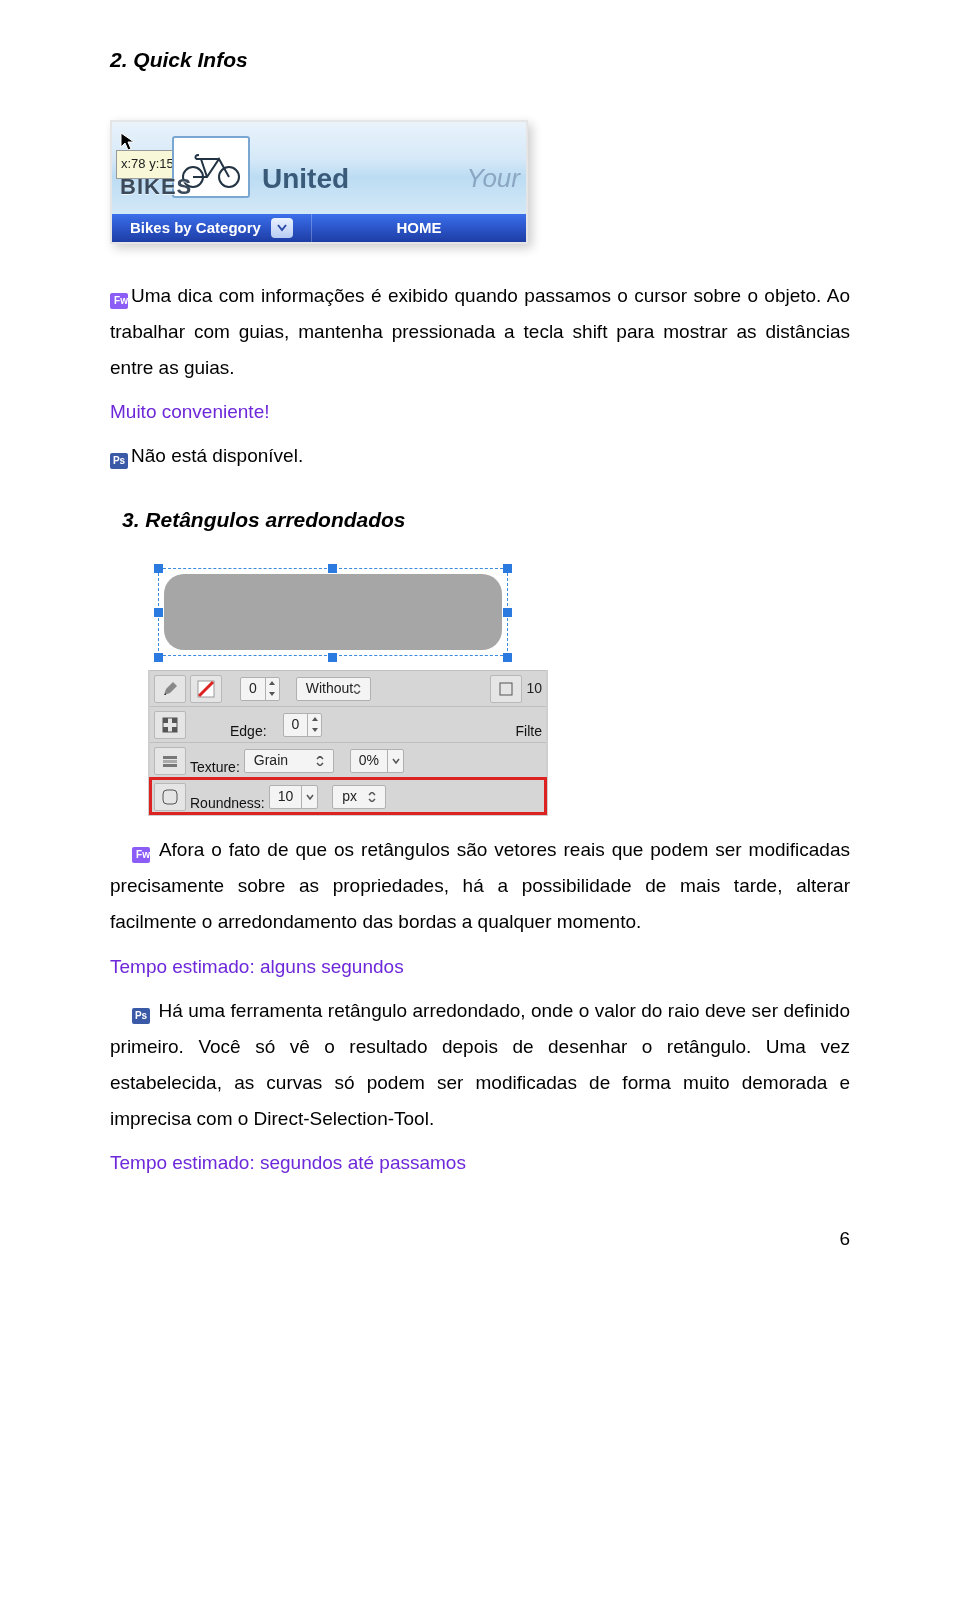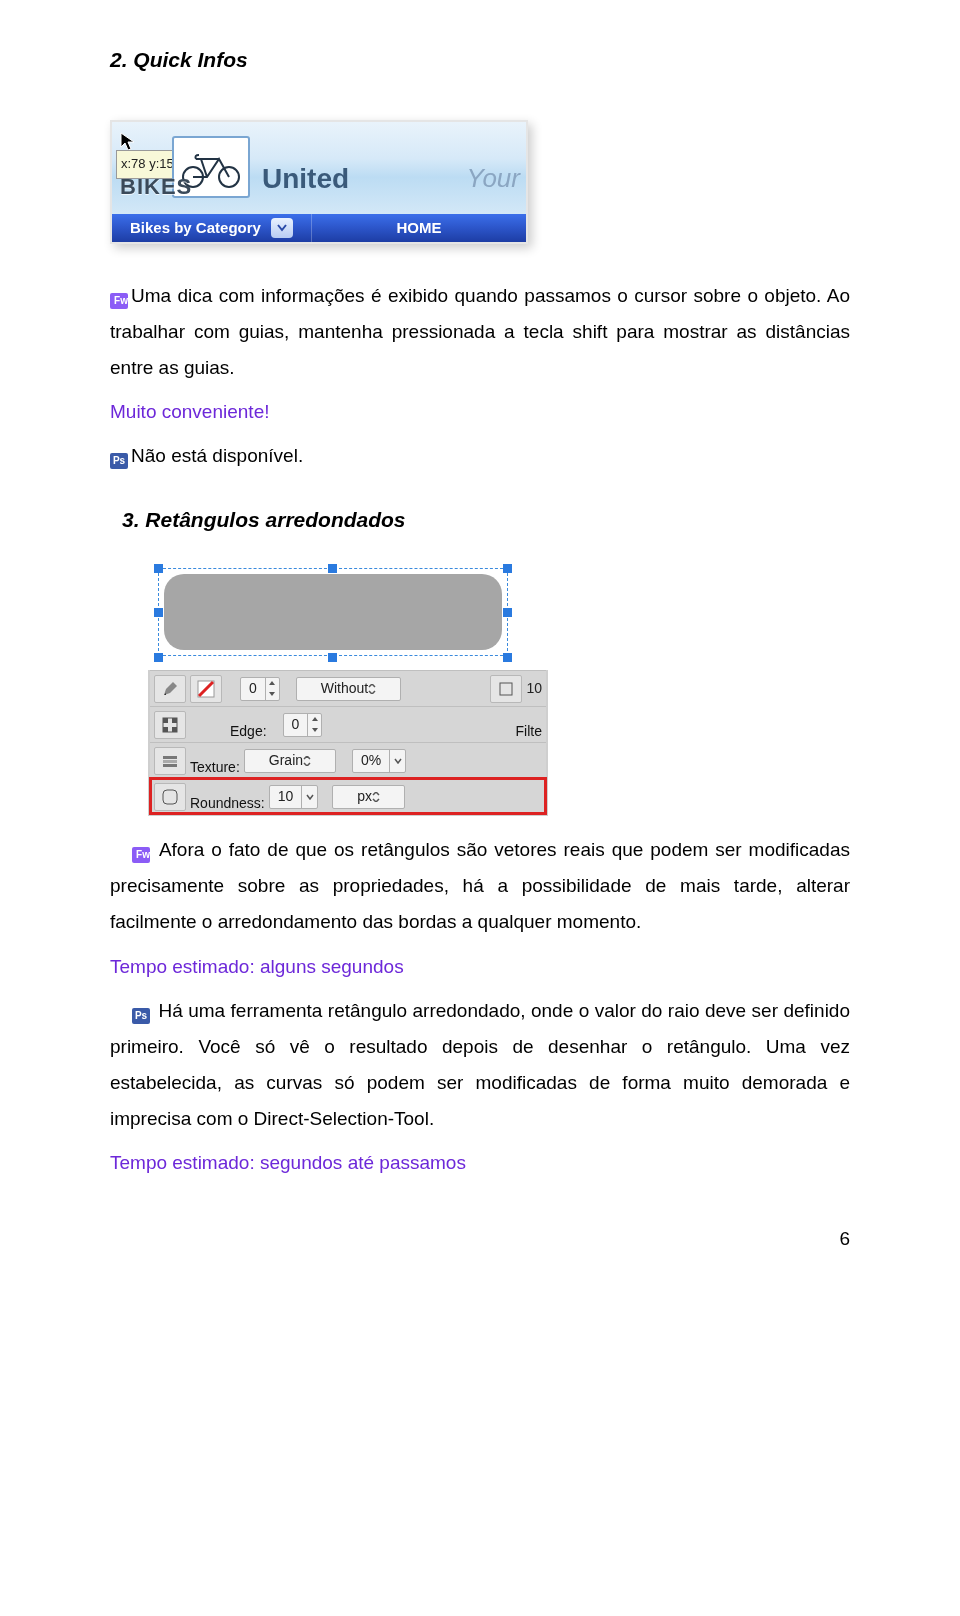--- a/index.html
+++ b/index.html
@@ -114,21 +114,21 @@
   .panel .lbl { color:#111;margin-top:13px; }
   .panel .num-field,
   .panel .sel-field {
     display:flex; align-items:center; background:#f4f4f4; border:1px solid #b0b0b0;
     border-radius:2px; height:24px;
   }
   .num-field .val { padding:0 8px; min-width:22px; }
   .spin { width:14px; display:flex; flex-direction:column; border-left:1px solid #b0b0b0; }
   .spin span{height:11px; display:flex;align-items:center;justify-content:center;}
   .spin svg{width:8px;height:6px;}
-  .sel-field { padding:0 24px; min-width:68px; justify-content:space-between; }
+  .sel-field { padding:0 9px; min-width:68px; justify-content:space-between; }
   .sel-field svg{width:8px;height:10px;}
   .dd-caret{width:16px;display:flex;align-items:center;justify-content:center;border-left:1px solid #b0b0b0;height:24px;}
   .row4 { outline:3px solid #d22; outline-offset:-2px; }
   .spacer { flex:1; }
 
   
   .pencil svg, .redslash svg, .boxicon svg { width:18px; height:18px; }
 
   .page-num { text-align:right; margin-top:40px; font-size:19px; }
 </style>

